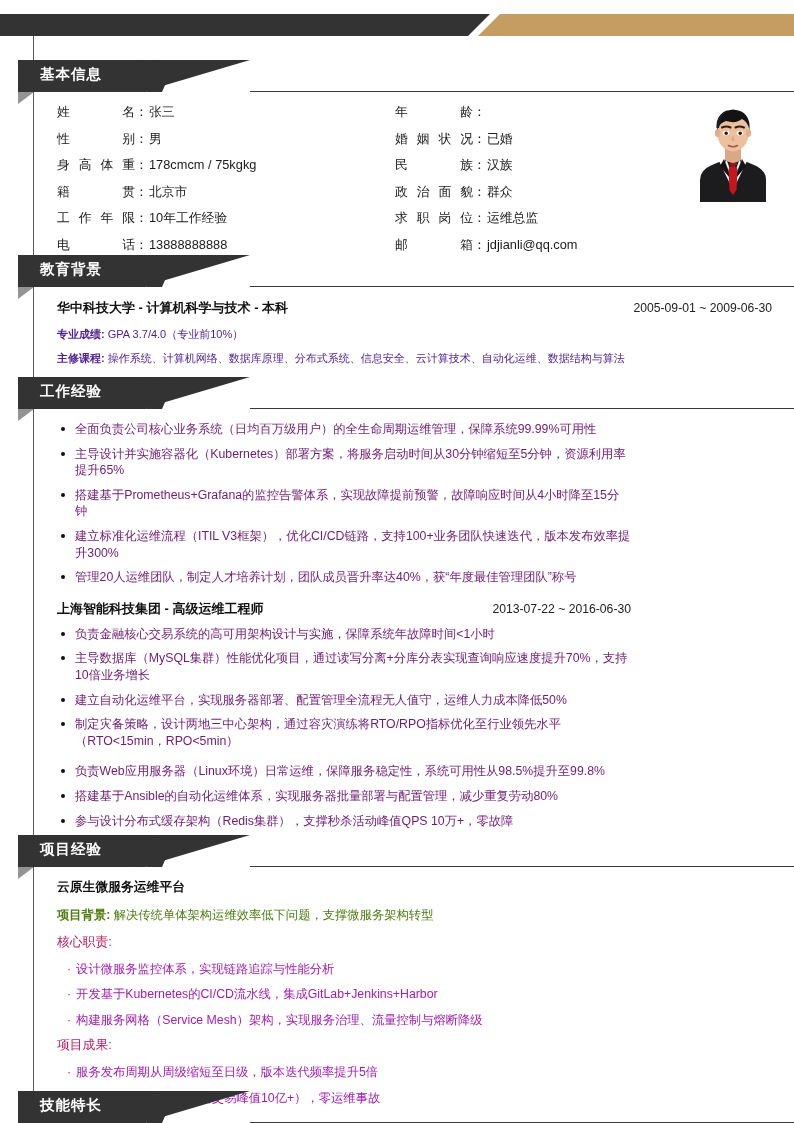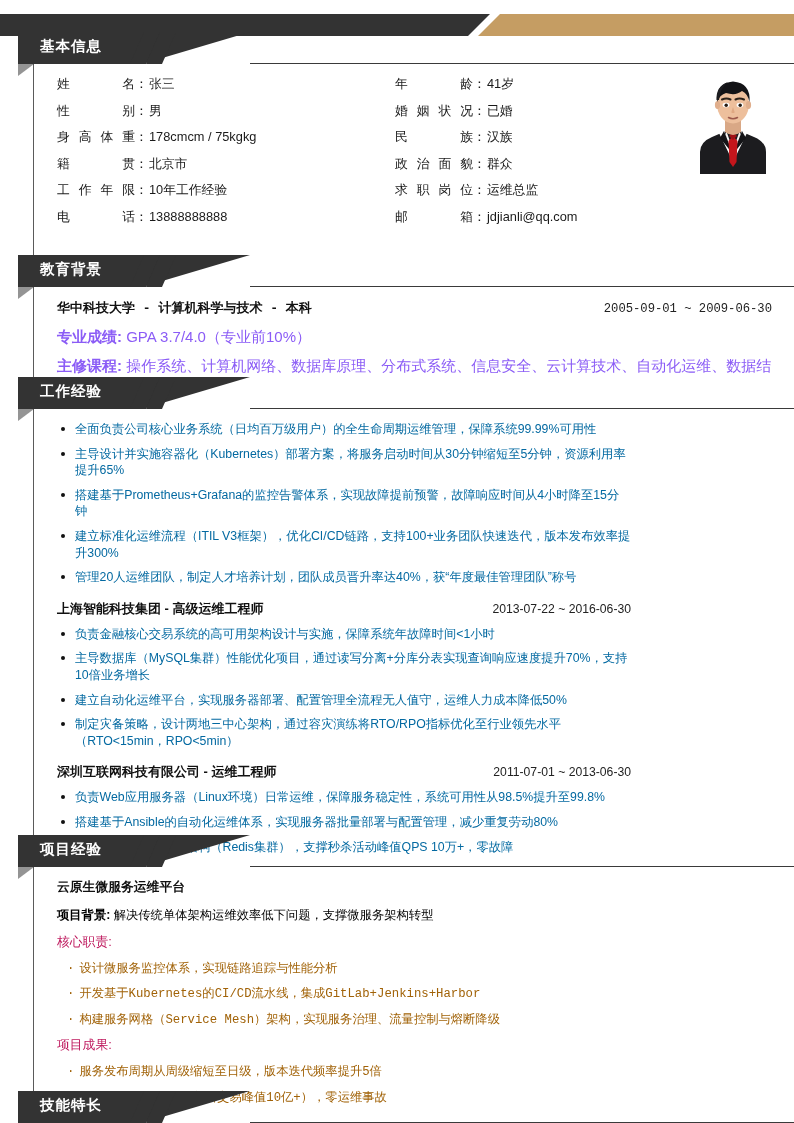--- a/index.html
+++ b/index.html
@@ -114,81 +114,79 @@
     background: #fdfdfd;
     overflow: hidden;
   }
 
   
   .edu-head {
     display: flex;
     justify-content: space-between;
     align-items: baseline;
     margin-bottom: 10px;
-    font-family: Liberation Mono, monospace;
   }
   .edu-title { font-size: 13px; font-weight: bold; color: #111; }
   .edu-date { font-size: 12.2px; color: #222; }
-  .edu-line { font-size: 15px; color: #8b5cf6; margin-bottom: 9px; line-height: 1.35; }
+  .edu-line { font-size: 11px; color: #4c1d95; margin-bottom: 9px; line-height: 1.35; }
   .edu-line b { font-weight: bold; }
 
   
   .job { margin-bottom: 14px; }
   .job:last-child { margin-bottom: 2px; }
   .job-head {
     display: flex;
     justify-content: space-between;
     align-items: baseline;
     margin-bottom: 8px;
   }
   .job-title { font-size: 13px; font-weight: bold; color: #111; }
   .job-date { font-size: 12.2px; color: #222; }
   .bullet {
     position: relative;
     font-size: 12.3px;
-    color: #0369a1;
+    color: #701a75;
     padding-left: 18px;
     margin-bottom: 8px;
     line-height: 1.35;
   }
   .bullet::before {
     content: "";
     position: absolute;
     left: 4px; top: 6px;
     width: 4px; height: 4px;
     border-radius: 50%;
     background: #111;
   }
 
   
   .proj-name { font-size: 12.8px; font-weight: bold; color: #111; margin-bottom: 11px; }
-  .proj-line { font-size: 12.3px; color: #000000; margin-bottom: 10px; line-height: 1.35; }
+  .proj-line { font-size: 12.3px; color: #4d7c0f; margin-bottom: 10px; line-height: 1.35; }
   .proj-line b { font-weight: bold; }
   .proj-sub { font-size: 12.8px; font-weight: normal; color: #be185d; margin-bottom: 10px; }
   .proj-item {
     font-size: 12.3px;
-    color: #a16207;
+    color: #a21caf;
     padding-left: 10px;
     margin-bottom: 9px;
     line-height: 1.35;
-    font-family: Liberation Mono, monospace;
   }
   .proj-item::before { content: "·"; margin-right: 5px; }
 </style>
 </head>
 <body>
 
 <div class="topbar">
   <div class="topbar-dark"></div>
   <div class="topbar-gold"></div>
 </div>
 
 <div class="spine"></div>
 
-<div class="section" style="position:absolute; left:0; top:32px; width:794px;">
+<div class="section" style="position:absolute; left:0; top:60px; width:794px;">
   <div class="sec-head">
     <div class="plate"></div>
     <div class="slash1"></div>
     <div class="slash2"></div>
     <div class="fold"></div>
     <div class="label">基本信息</div>
     <div class="sec-rule"></div>
   </div>
   <div class="sec-body info-wrap">
     <div class="info-cols">
@@ -248,21 +246,20 @@
         </div>
       </div>
 
       <div class="info-col">
         <div class="info-row">
           <div class="info-label">
               <span>年</span>
               <span>龄</span>
             </div>
           <div class="info-colon">：</div>
-          <div class="info-value">41岁</div>
         </div>
         <div class="info-row">
           <div class="info-label">
               <span>婚</span>
               <span>姻</span>
               <span>状</span>
               <span>况</span>
             </div>
           <div class="info-colon">：</div>
           <div class="info-value">已婚</div>
@@ -394,24 +391,20 @@
         <div class="job-title">上海智能科技集团 - 高级运维工程师</div>
         <div class="job-date">2013-07-22 ~ 2016-06-30</div>
       </div>
       <div class="bullet">负责金融核心交易系统的高可用架构设计与实施，保障系统年故障时间&lt;1小时</div>
       <div class="bullet">主导数据库（MySQL集群）性能优化项目，通过读写分离+分库分表实现查询响应速度提升70%，支持10倍业务增长</div>
       <div class="bullet">建立自动化运维平台，实现服务器部署、配置管理全流程无人值守，运维人力成本降低50%</div>
       <div class="bullet">制定灾备策略，设计两地三中心架构，通过容灾演练将RTO/RPO指标优化至行业领先水平（RTO&lt;15min，RPO&lt;5min）</div>
     </div>
 
     <div class="job">
-      <div class="job-head">
-        <div class="job-title">深圳互联网科技有限公司 - 运维工程师</div>
-        <div class="job-date">2011-07-01 ~ 2013-06-30</div>
-      </div>
       <div class="bullet">负责Web应用服务器（Linux环境）日常运维，保障服务稳定性，系统可用性从98.5%提升至99.8%</div>
       <div class="bullet">搭建基于Ansible的自动化运维体系，实现服务器批量部署与配置管理，减少重复劳动80%</div>
       <div class="bullet">参与设计分布式缓存架构（Redis集群），支撑秒杀活动峰值QPS 10万+，零故障</div>
     </div>
 
   </div>
 </div>
 
 <div class="section" style="position:absolute; left:0; top:835px; width:732px;">
   <div class="sec-head">

